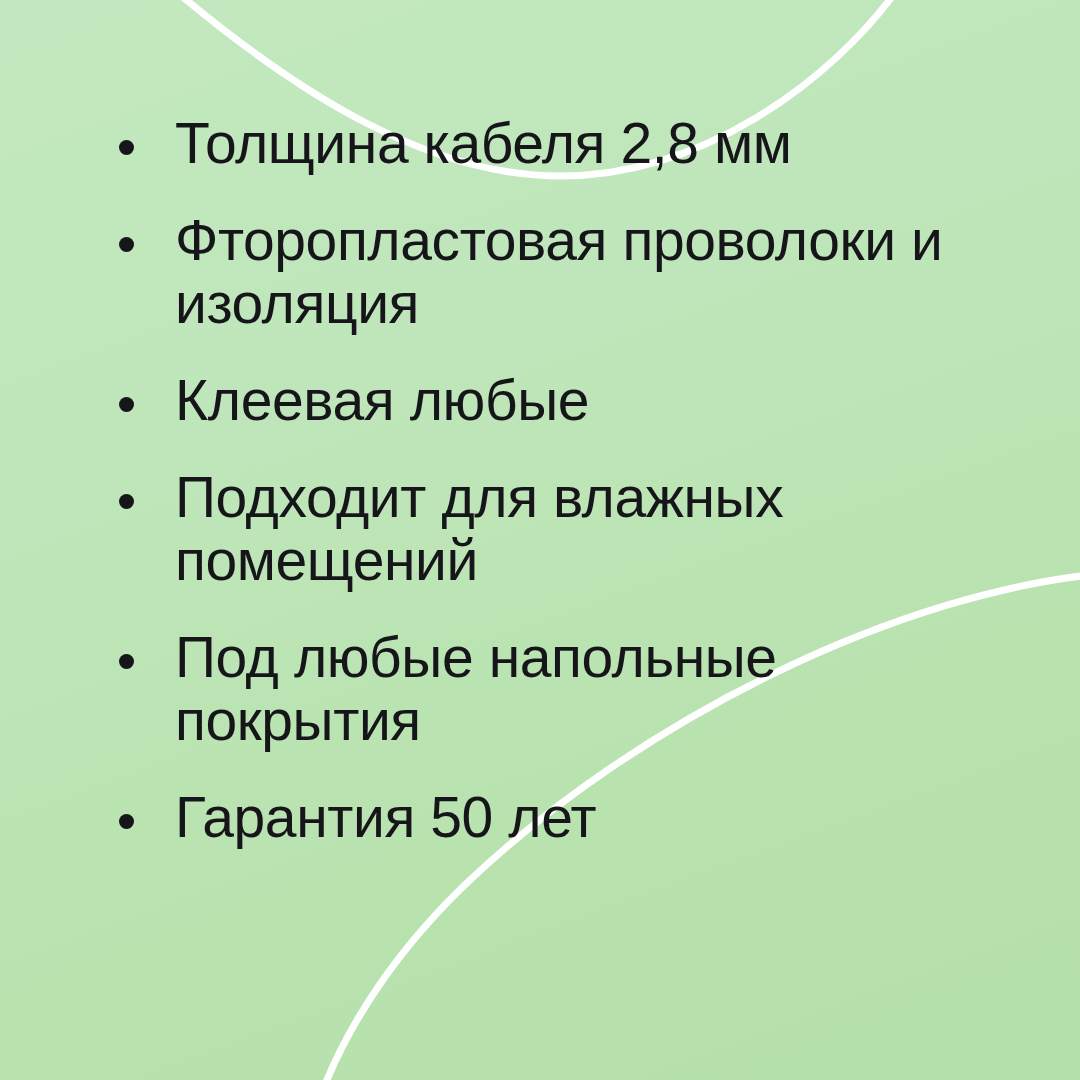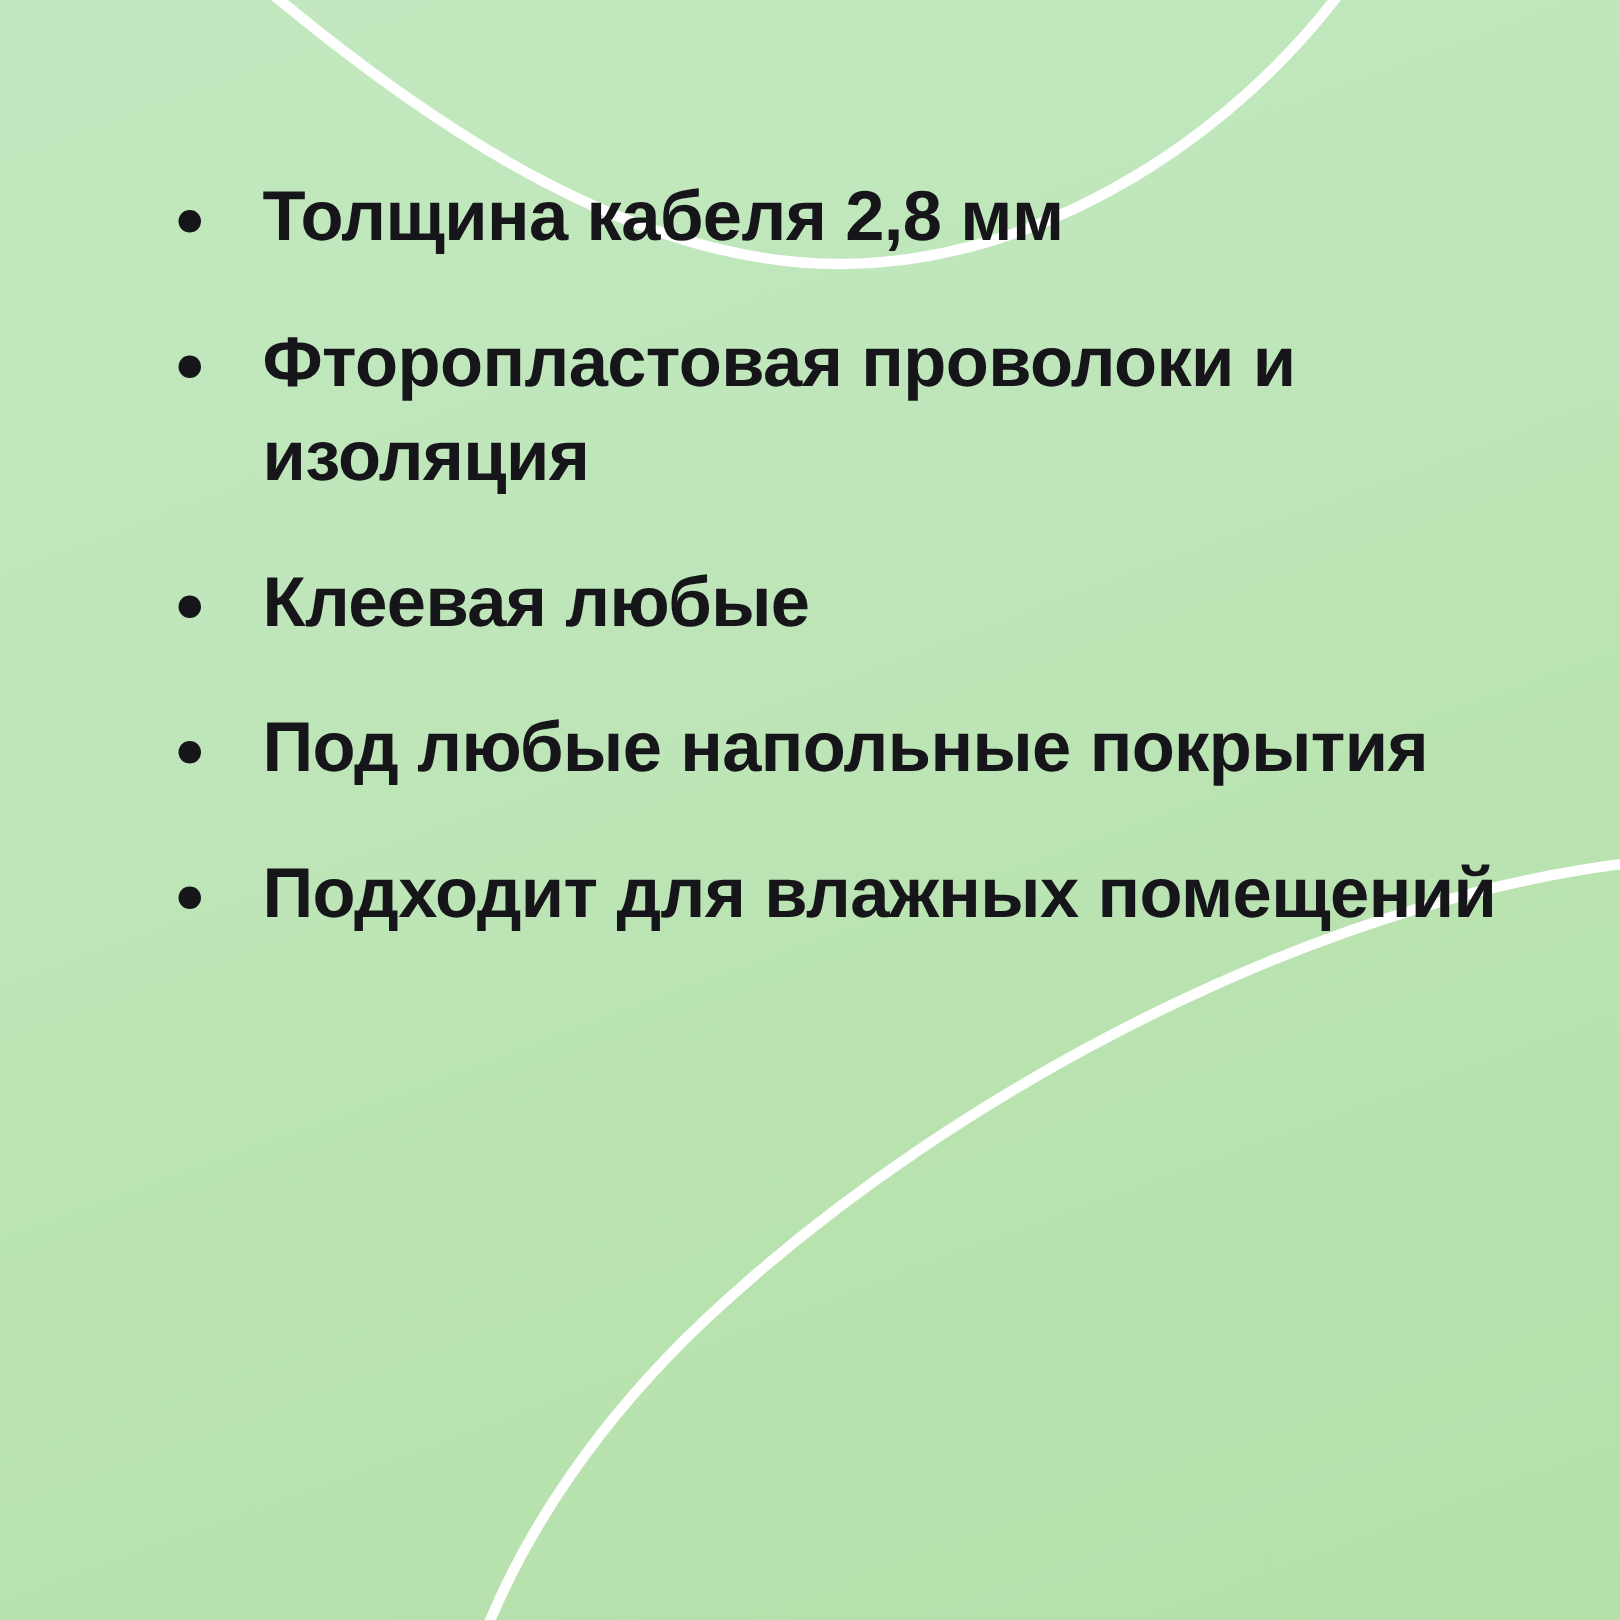--- a/index.html
+++ b/index.html
@@ -44,23 +44,23 @@
     padding: 0;
     list-style: none;
   }
 
   .feature-item {
     position: relative;
     display: block;
     margin: 0 0 34px 0;
     padding: 0 0 0 65px;
     color: #16161a;
-    font-size: 47px;
+    font-size: 57px;
     line-height: 63px;
-    font-weight: 700;
+    font-weight: 400;
     letter-spacing: -0.4px;
     -webkit-font-smoothing: antialiased;
   }
 
   .feature-item:last-child {
     margin-bottom: 0;
   }
 
   .bullet-dot {
     position: absolute;
@@ -94,21 +94,25 @@
     <li class="feature-item">
       <span class="bullet-dot"></span>
       <span class="feature-text">Фторопластовая проволоки и изоляция</span>
     </li>
     <li class="feature-item">
       <span class="bullet-dot"></span>
       <span class="feature-text">Клеевая любые</span>
     </li>
     <li class="feature-item">
       <span class="bullet-dot"></span>
+      <span class="feature-text">Подходит для влажных помещений</span>
+    </li>
+    <li class="feature-item">
+      <span class="bullet-dot"></span>
       <span class="feature-text">Под любые напольные покрытия</span>
     </li>
     <li class="feature-item">
       <span class="bullet-dot"></span>
-      <span class="feature-text">Подходит для влажных помещений</span>
+      <span class="feature-text">Гарантия 50 лет</span>
     </li>
   </ul>
 
 </div>
 
 </body></html>

